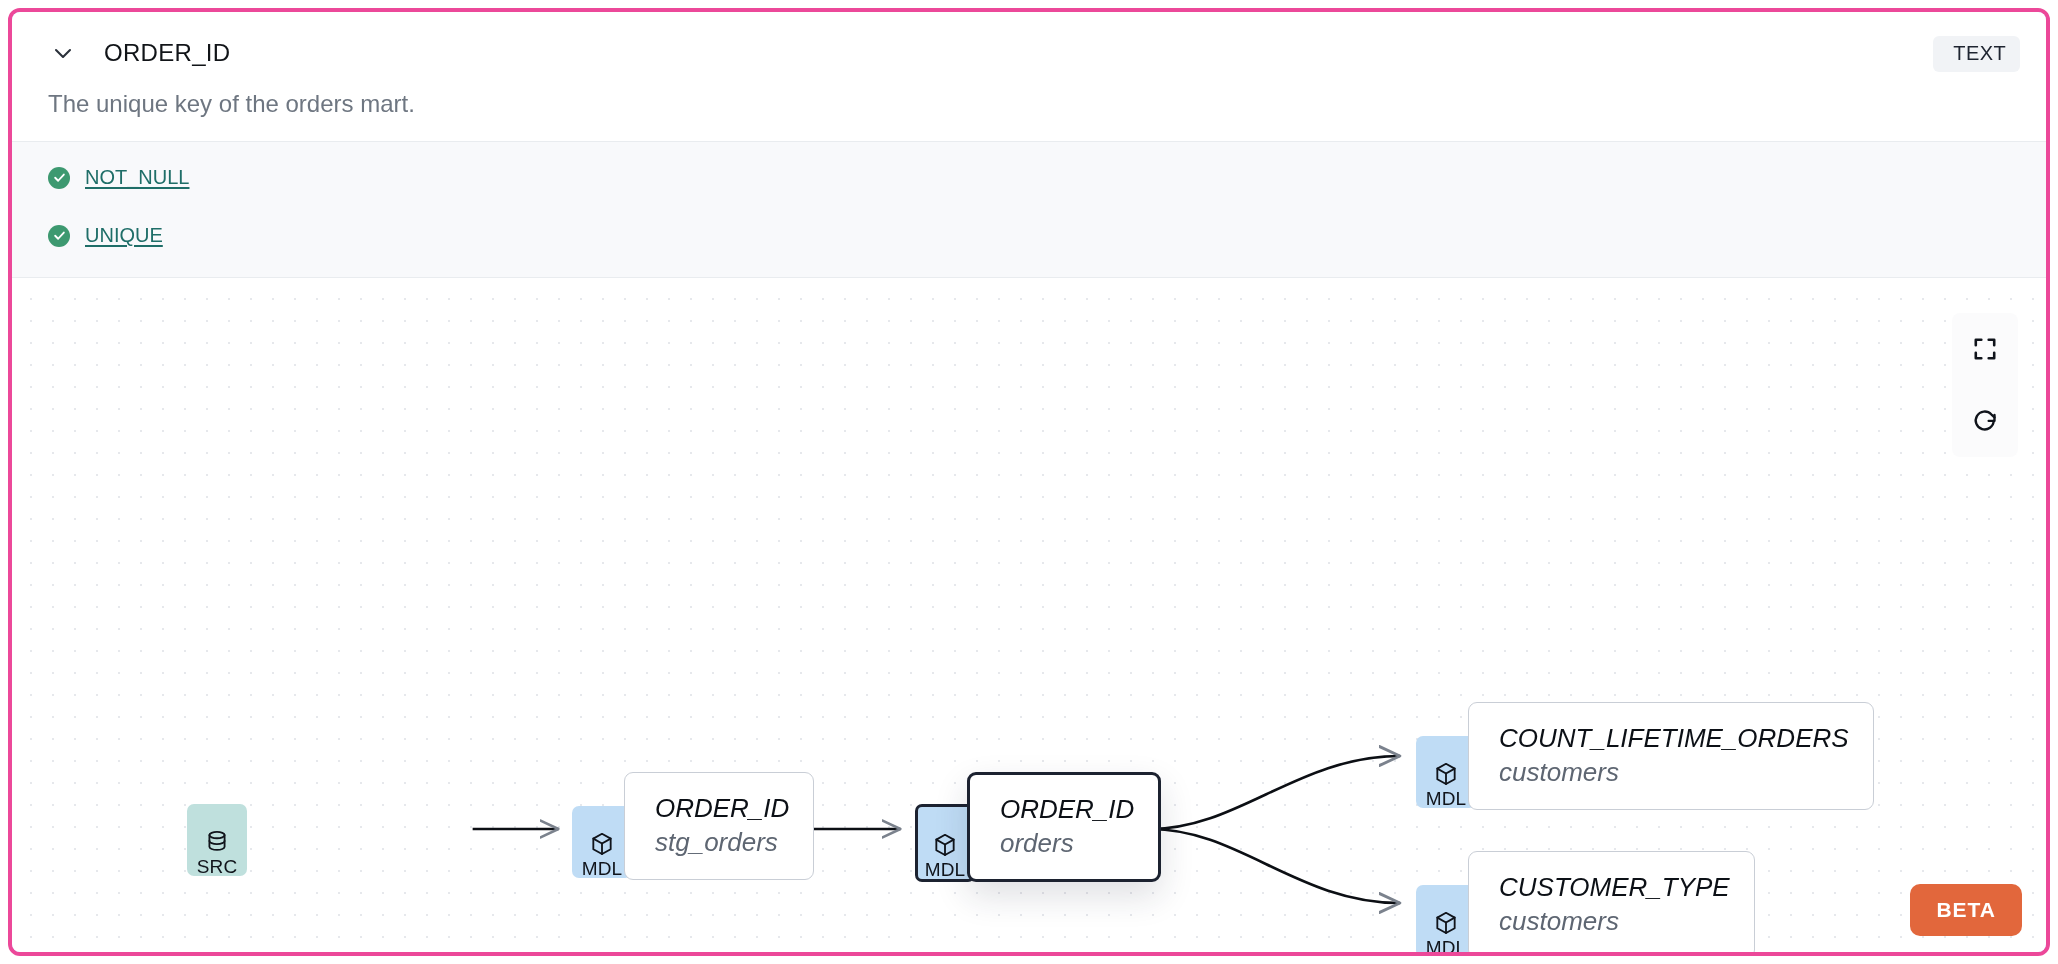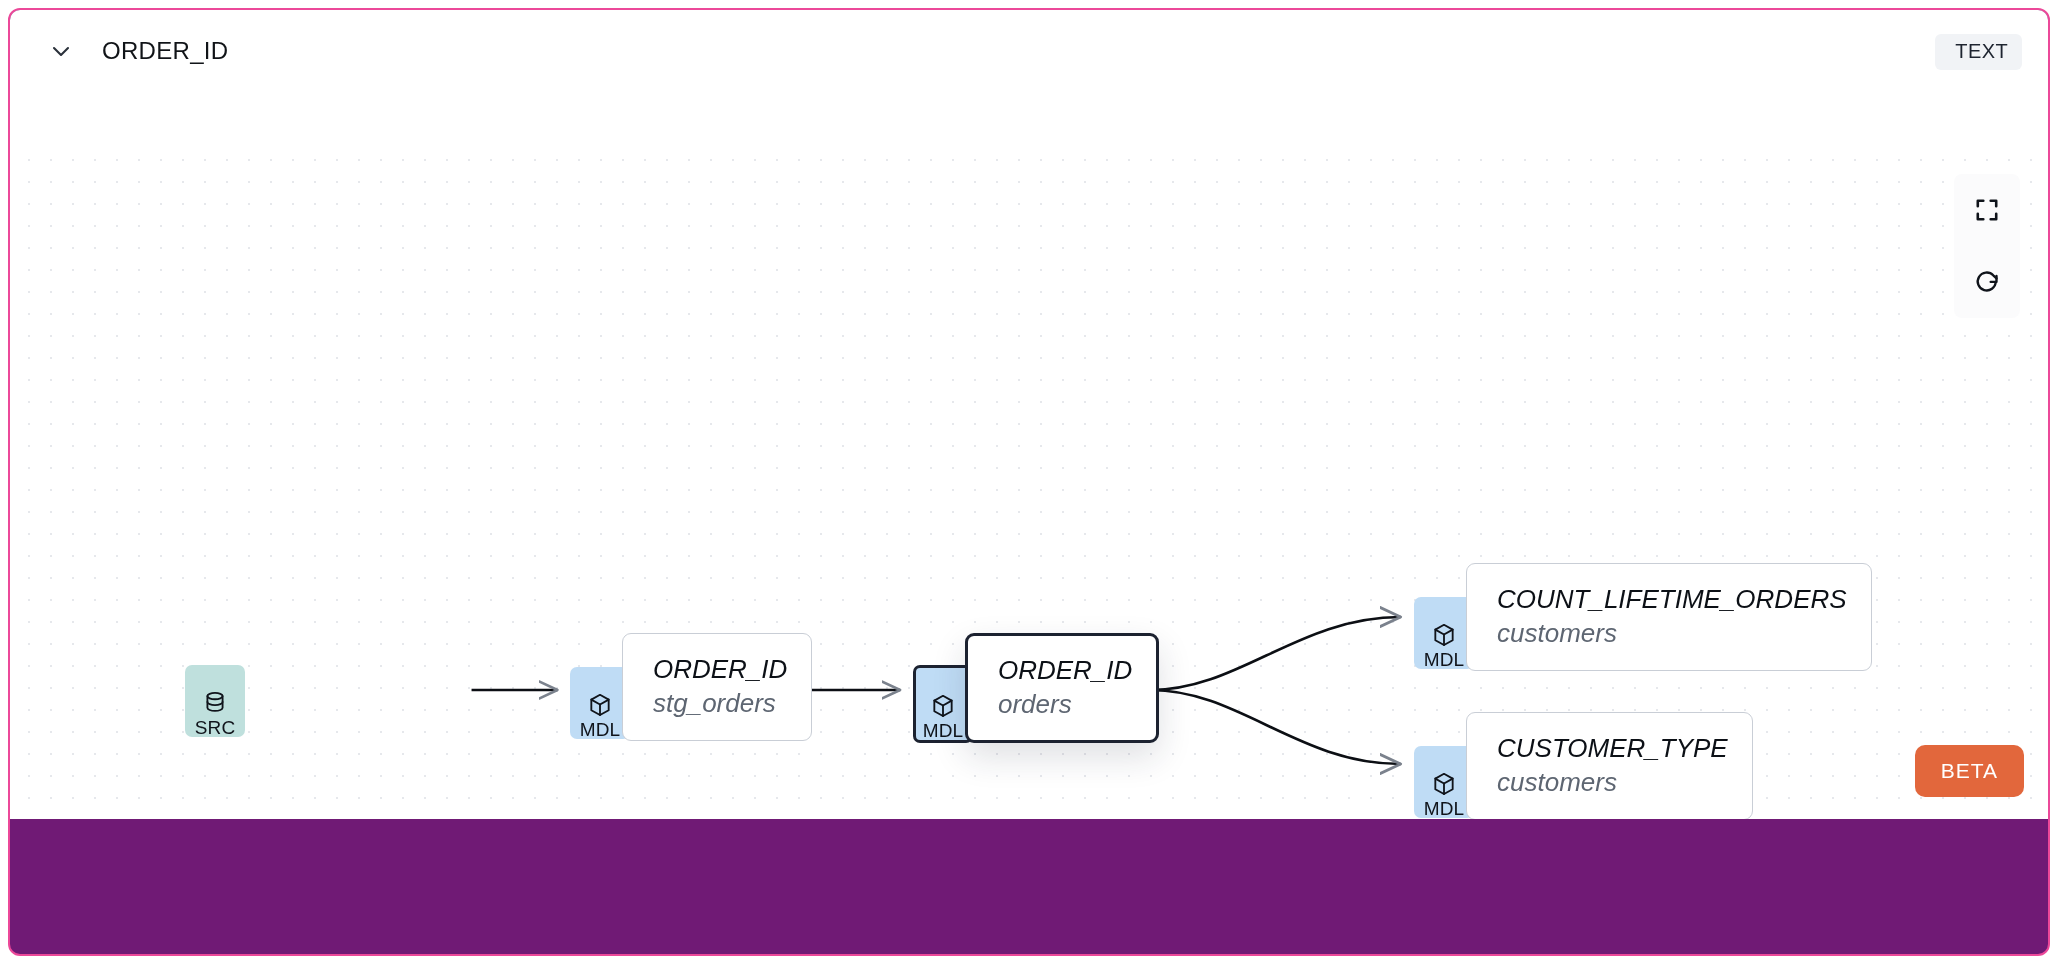--- a/index.html
+++ b/index.html
@@ -14,22 +14,22 @@
     -webkit-font-smoothing: antialiased;
   }
 
   
   .card {
     position: absolute;
     left: 8px;
     top: 8px;
     width: 2042px;
     height: 948px;
-    background: #701a75;
-    border: 2px solid #ec4899;
+    background: #c4b5fd;
+    border: 4px solid #ec4899;
     border-radius: 12px;
     overflow: hidden;
   }
 
   
   .header {
     position: relative;
     height: 129px;
     background: #ffffff;
   }
@@ -217,21 +217,21 @@
   .ctrl-btn svg { display: block; }
 
   
   .beta {
     position: absolute;
     right: 24px;
     bottom: 22px;
     background: #e2673c;
     color: #ffffff;
     font-size: 21px;
-    font-weight: normal;
+    font-weight: bold;
     letter-spacing: 1px;
     padding: 14px 26px;
     border-radius: 10px;
     cursor: pointer;
     white-space: nowrap;
   }
 </style>
 </head>
 <body>
 
@@ -240,22 +240,44 @@
   <div class="header">
     <div class="header-row">
       <button class="chevron-btn" aria-label="collapse">
         <svg width="24" height="24" viewBox="0 0 24 24" fill="none" stroke="#2b313b" stroke-width="2.1" stroke-linecap="round" stroke-linejoin="round">
           <polyline points="5,9 12,16 19,9"></polyline>
         </svg>
       </button>
       <div class="col-title">ORDER_ID</div>
     </div>
     <div class="type-badge">TEXT</div>
+    <div class="col-desc">The unique key of the orders mart.</div>
   </div>
 
+  <div class="tests">
+
+    <div class="test-item t0">
+      <span class="check-icon">
+        <svg width="13" height="13" viewBox="0 0 24 24" fill="none" stroke="#ffffff" stroke-width="3.4" stroke-linecap="round" stroke-linejoin="round">
+          <polyline points="4,12.5 9.5,18 20,6.5"></polyline>
+        </svg>
+      </span>
+      <span class="test-link">NOT_NULL</span>
+    </div>
+
+    <div class="test-item t1">
+      <span class="check-icon">
+        <svg width="13" height="13" viewBox="0 0 24 24" fill="none" stroke="#ffffff" stroke-width="3.4" stroke-linecap="round" stroke-linejoin="round">
+          <polyline points="4,12.5 9.5,18 20,6.5"></polyline>
+        </svg>
+      </span>
+      <span class="test-link">UNIQUE</span>
+    </div>
+
+  </div>
 
   <div class="canvas">
 
     <svg class="edges" viewBox="0 0 2040 680" preserveAspectRatio="none">
       <defs>
         <marker id="arw" markerWidth="9" markerHeight="9" refX="8" refY="4.5" orient="auto" markerUnits="strokeWidth">
           <path d="M0,0.8 L8,4.5 L0,8.2" fill="none" stroke="#7b828d" stroke-width="1.1" stroke-linecap="round" stroke-linejoin="round"></path>
         </marker>
       </defs>
 

